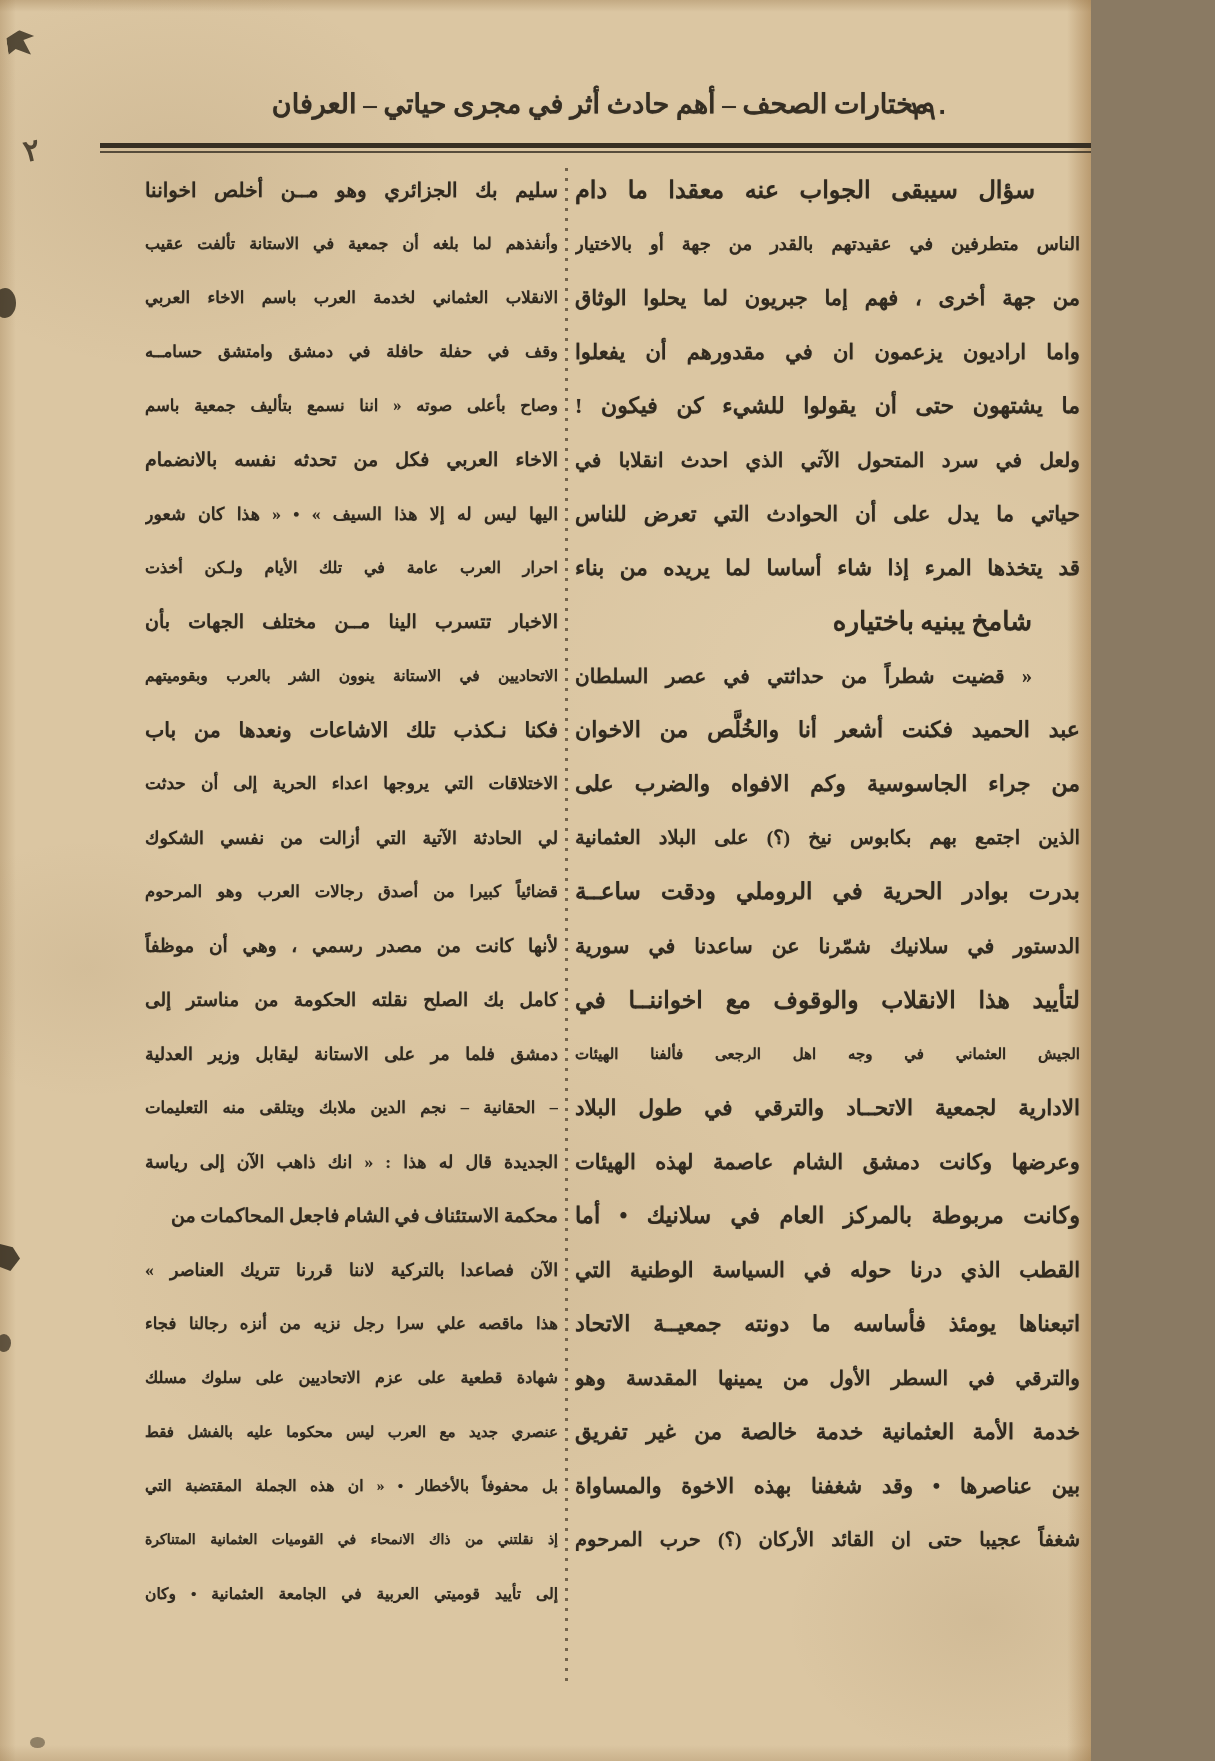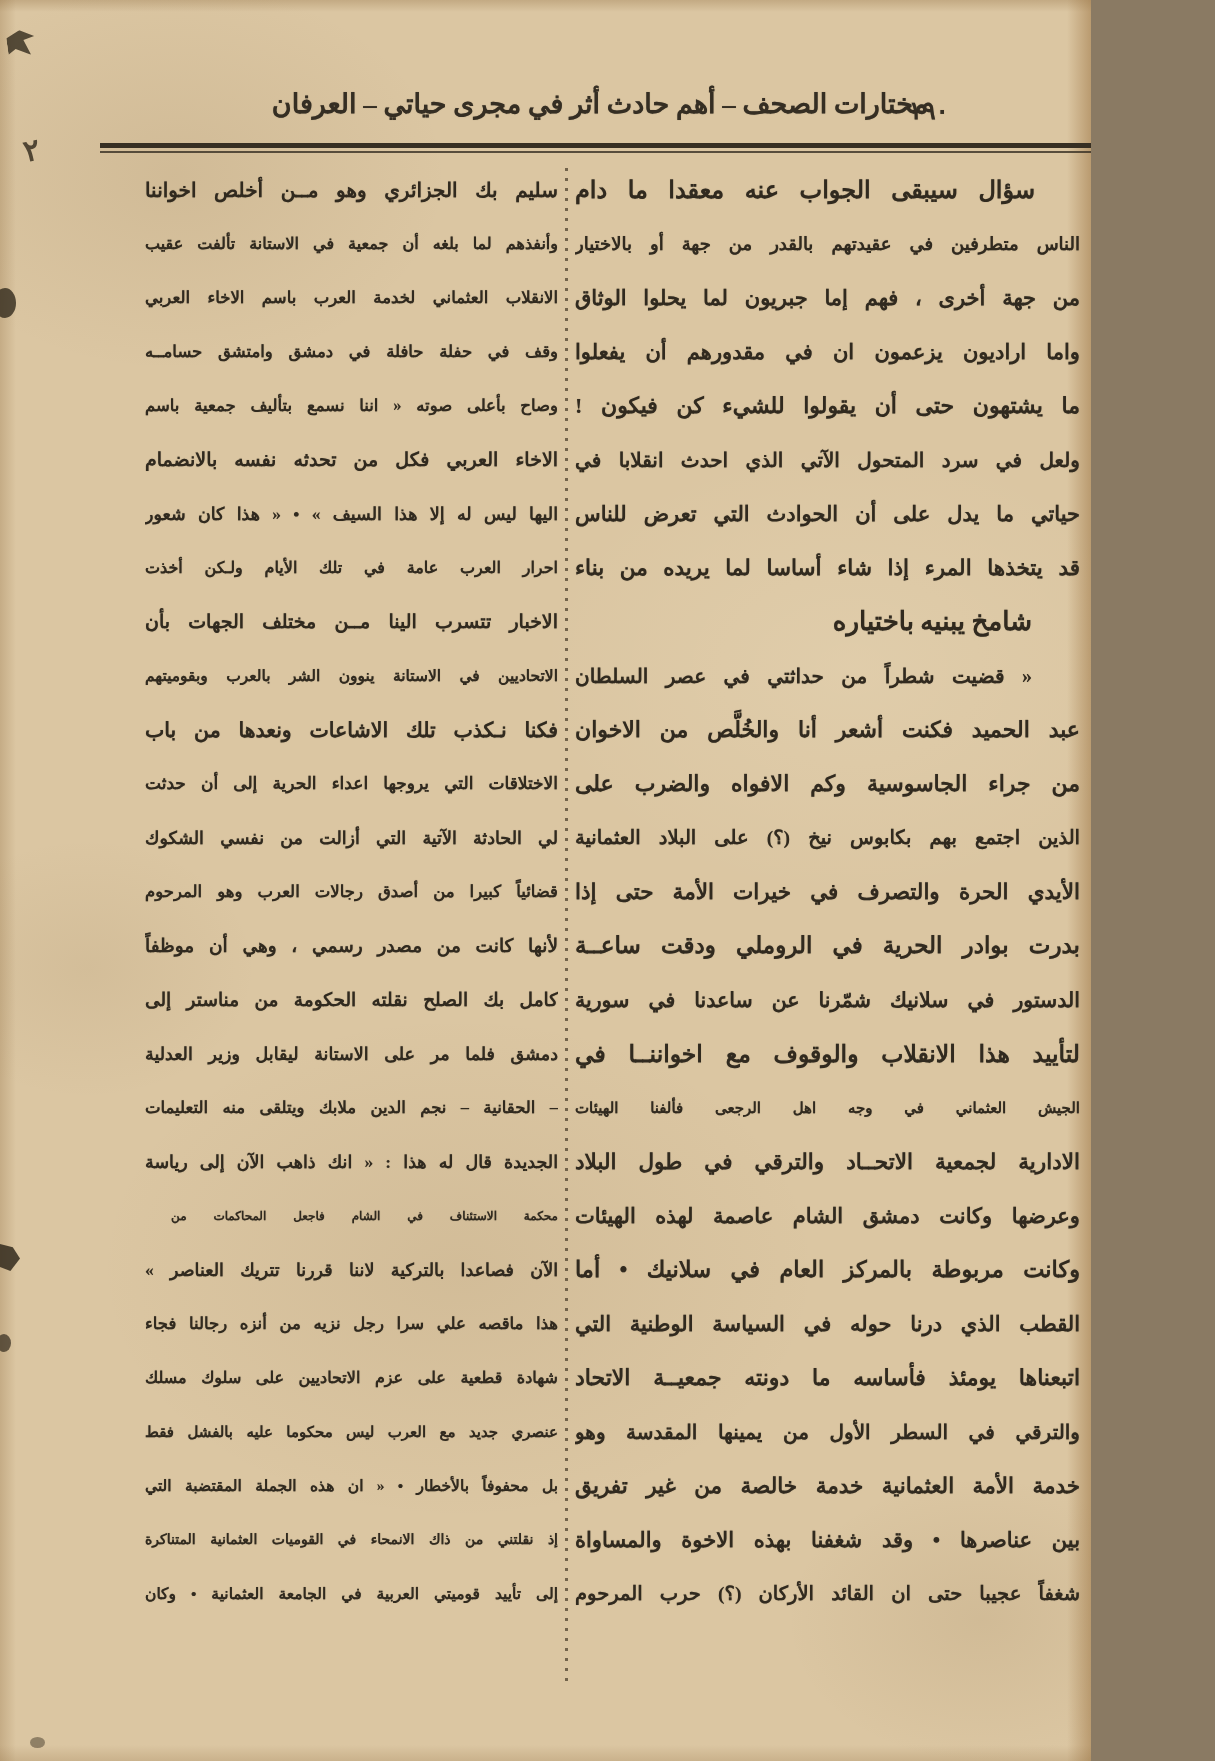--- a/index.html
+++ b/index.html
@@ -105,21 +105,20 @@
       <div class="line" style="font-size: 21px;">واما اراديون يزعمون ان في مقدورهم أن يفعلوا</div>
       <div class="line" style="font-size: 22px;">ما يشتهون حتى أن يقولوا للشيء كن فيكون !</div>
       <div class="line" style="font-size: 20px;">ولعل في سرد المتحول الآتي الذي احدث انقلابا في</div>
       <div class="line" style="font-size: 21px;">حياتي ما يدل على أن الحوادث التي تعرض للناس</div>
       <div class="line" style="font-size: 21.5px;">قد يتخذها المرء إذا شاء أساسا لما يريده من بناء</div>
       <div class="line end-short" style="padding-right: 48px;">شامخ يبنيه باختياره</div>
       <div class="line" style="padding-right: 48px; font-size: 20px;">« قضيت شطراً من حداثتي في عصر السلطان</div>
       <div class="line" style="font-size: 22px;">عبد الحميد فكنت أشعر أنا والخُلَّص من الاخوان</div>
       <div class="line" style="font-size: 22px;">من جراء الجاسوسية وكم الافواه والضرب على</div>
       <div class="line" style="font-size: 19.5px;">الذين اجتمع بهم بكابوس نيخ (؟) على البلاد العثمانية</div>
-      <div class="line" style="font-size: 21.5px;">الأيدي الحرة والتصرف في خيرات الأمة حتى إذا</div>
       <div class="line" style="font-size: 23px;">بدرت بوادر الحرية في الروملي ودقت ساعــة</div>
       <div class="line" style="font-size: 20.5px;">الدستور في سلانيك شمّرنا عن ساعدنا في سورية</div>
       <div class="line" style="font-size: 23.5px;">لتأييد هذا الانقلاب والوقوف مع اخواننــا في</div>
       <div class="line" style="font-size: 15px;">الجيش العثماني في وجه اهل الرجعى فألفنا الهيئات</div>
       <div class="line" style="font-size: 21.5px;">الادارية لجمعية الاتحــاد والترقي في طول البلاد</div>
       <div class="line" style="font-size: 21px;">وعرضها وكانت دمشق الشام عاصمة لهذه الهيئات</div>
       <div class="line" style="font-size: 22.5px;">وكانت مربوطة بالمركز العام في سلانيك • أما</div>
       <div class="line" style="font-size: 21px;">القطب الذي درنا حوله في السياسة الوطنية التي</div>
       <div class="line" style="font-size: 22px;">اتبعناها يومئذ فأساسه ما دونته جمعيــة الاتحاد</div>
       <div class="line" style="font-size: 20px;">والترقي في السطر الأول من يمينها المقدسة وهو</div>
@@ -140,21 +139,21 @@
       <div class="line" style="font-size: 15.5px;">الاتحاديين في الاستانة ينوون الشر بالعرب وبقوميتهم</div>
       <div class="line" style="font-size: 20.5px;">فكنا نـكذب تلك الاشاعات ونعدها من باب</div>
       <div class="line" style="font-size: 17px;">الاختلاقات التي يروجها اعداء الحرية إلى أن حدثت</div>
       <div class="line" style="font-size: 17.5px;">لي الحادثة الآتية التي أزالت من نفسي الشكوك</div>
       <div class="line" style="font-size: 16.5px;">قضائياً كبيرا من أصدق رجالات العرب وهو المرحوم</div>
       <div class="line" style="font-size: 18.5px;">لأنها كانت من مصدر رسمي ، وهي أن موظفاً</div>
       <div class="line" style="font-size: 18.5px;">كامل بك الصلح نقلته الحكومة من مناستر إلى</div>
       <div class="line" style="font-size: 17.5px;">دمشق فلما مر على الاستانة ليقابل وزير العدلية</div>
       <div class="line" style="font-size: 16.5px;">– الحقانية – نجم الدين ملابك ويتلقى منه التعليمات</div>
       <div class="line" style="font-size: 17.5px;">الجديدة قال له هذا : « انك ذاهب الآن إلى رياسة</div>
-      <div class="line" style="font-size: 12px; margin-left: 26px;">محكمة الاستئناف في الشام فاجعل المحاكمات من</div>
+      <div class="line" style="font-size: 19px; margin-left: 26px;">محكمة الاستئناف في الشام فاجعل المحاكمات من</div>
       <div class="line" style="font-size: 17.5px;">الآن فصاعدا بالتركية لاننا قررنا تتريك العناصر »</div>
       <div class="line" style="font-size: 16.5px;">هذا ماقصه علي سرا رجل نزيه من أنزه رجالنا فجاء</div>
       <div class="line" style="font-size: 16px;">شهادة قطعية على عزم الاتحاديين على سلوك مسلك</div>
       <div class="line" style="font-size: 15px;">عنصري جديد مع العرب ليس محكوما عليه بالفشل فقط</div>
       <div class="line" style="font-size: 15.5px;">بل محفوفاً بالأخطار • « ان هذه الجملة المقتضبة التي</div>
       <div class="line" style="font-size: 14px;">إذ نقلتني من ذاك الانمحاء في القوميات العثمانية المتناكرة</div>
       <div class="line" style="font-size: 15.5px;">إلى تأييد قوميتي العربية في الجامعة العثمانية • وكان</div>
     </div>
   <div class="column-divider"></div>
 

